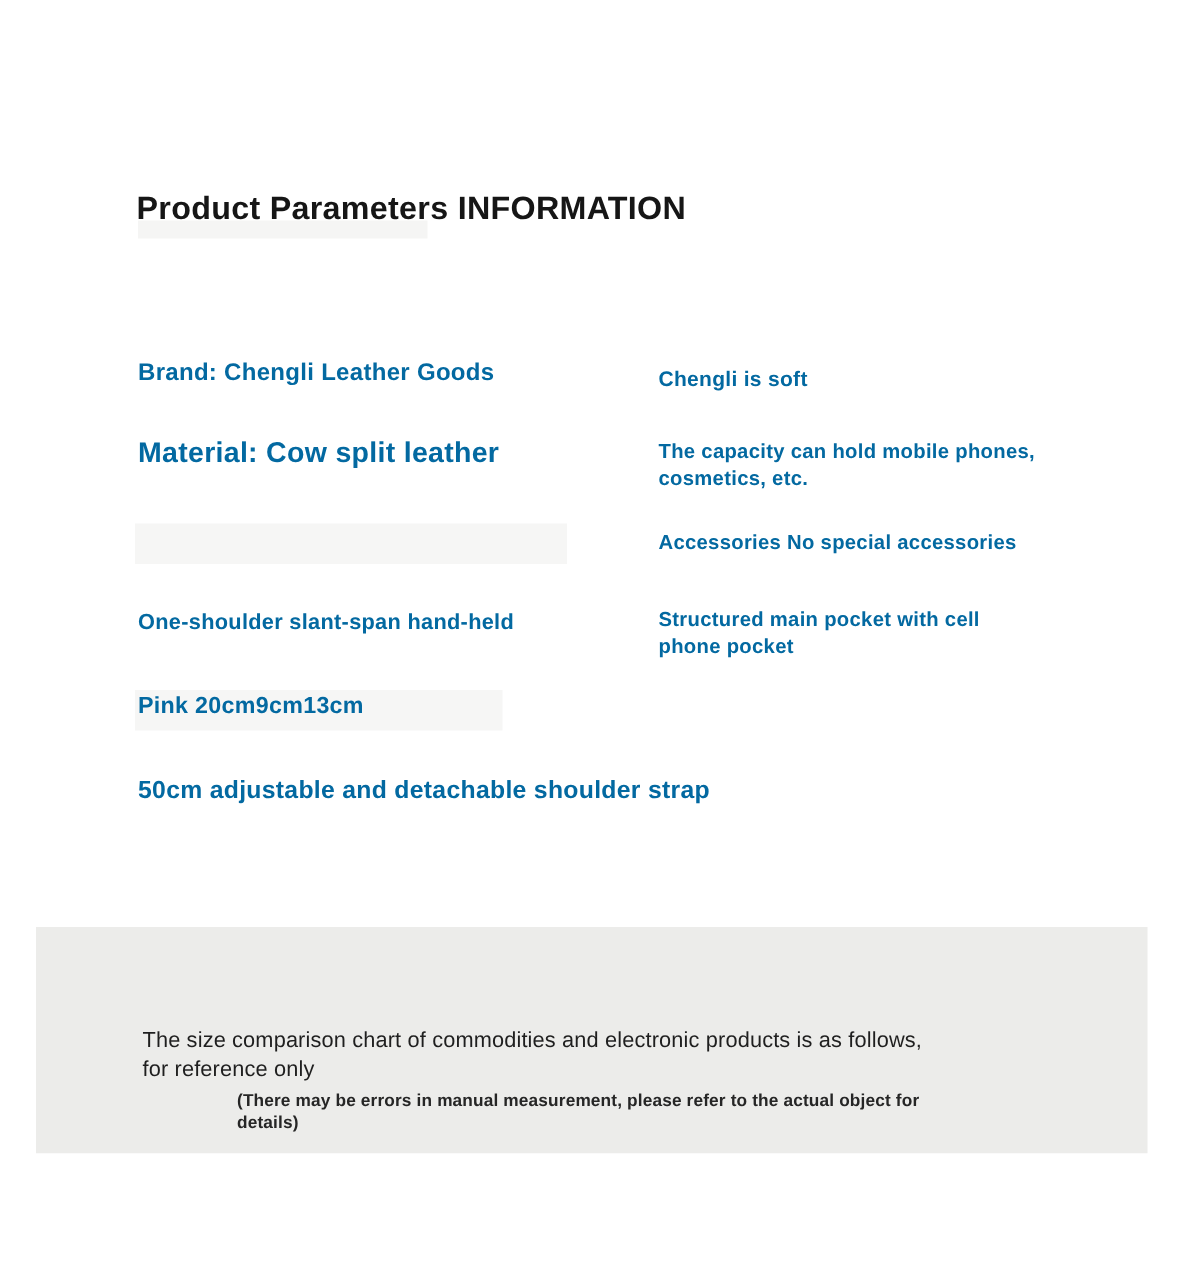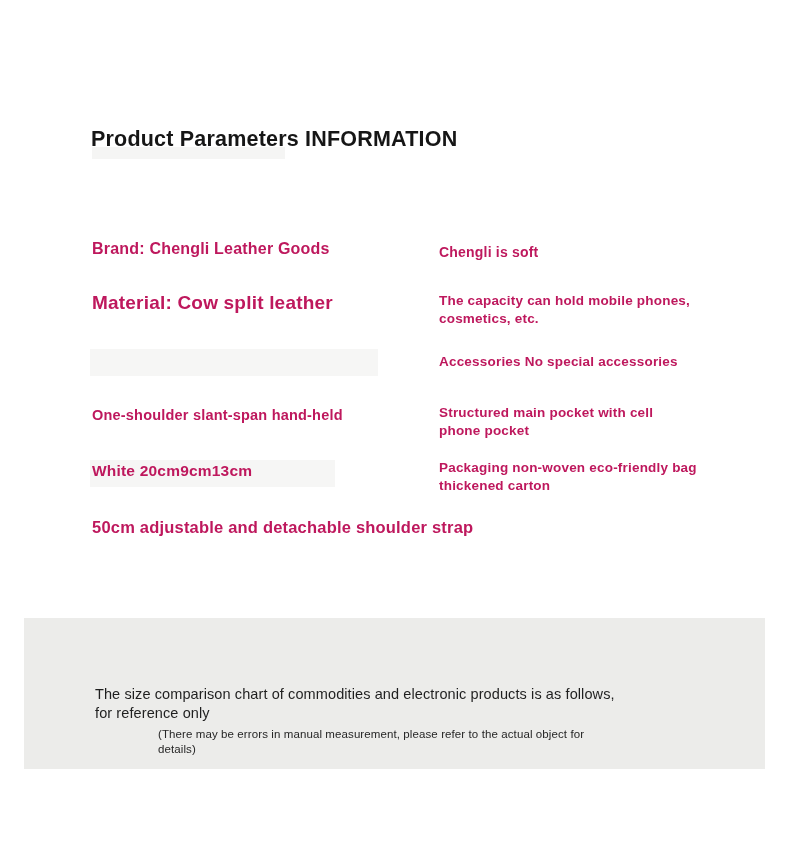--- a/index.html
+++ b/index.html
@@ -32,21 +32,21 @@
     left: 92px;
     top: 147px;
     width: 193px;
     height: 12px;
     background: #f5f5f4;
     z-index: 1;
   }
 
   .param {
     font-weight: 700;
-    color: #be185d;
+    color: #0369a1;
     letter-spacing: 0.2px;
     white-space: pre-line;
     z-index: 2;
     margin: 0;
   }
   .left-col  { left: 92px; }
   .right-col { left: 439px; }
 
   .p-brand    { top: 240px; font-size: 16px;   }
   .p-material { top: 292px; font-size: 19px; }
@@ -87,21 +87,21 @@
     line-height: 18.5px;
     letter-spacing: 0.1px;
     white-space: pre-line;
     z-index: 2;
   }
   .footer-note {
     left: 158px;
     top: 727px;
     margin: 0;
     font-size: 11.5px;
-    font-weight: 400;
+    font-weight: 700;
     color: #262626;
     line-height: 14.5px;
     letter-spacing: 0.1px;
     white-space: pre-line;
     z-index: 2;
   }
 </style>
 </head>
 <body>
 
@@ -109,31 +109,29 @@
 
   <div class="abs title-bar"></div>
   <h1 class="abs page-title">Product Parameters INFORMATION</h1>
 
   <div class="abs hl-bar color-bar"></div>
   <div class="abs hl-bar size-bar"></div>
 
   <p class="abs param left-col p-brand">Brand: Chengli Leather Goods</p>
   <p class="abs param left-col p-material">Material: Cow split leather</p>
   <p class="abs param left-col p-shoulder">One-shoulder slant-span hand-held</p>
-  <p class="abs param left-col p-size">White 20cm9cm13cm</p>
+  <p class="abs param left-col p-size">Pink 20cm9cm13cm</p>
   <p class="abs param left-col p-strap">50cm adjustable and detachable shoulder strap</p>
 
   <p class="abs param right-col p-hardness">Chengli is soft</p>
   <p class="abs param right-col p-capacity">The capacity can hold mobile phones,
 cosmetics, etc.</p>
   <p class="abs param right-col p-pockets">Structured main pocket with cell
 phone pocket</p>
   <p class="abs param right-col p-accessories">Accessories No special accessories</p>
-  <p class="abs param right-col p-packaging">Packaging non-woven eco-friendly bag
-thickened carton</p>
 
   <div class="abs footer-panel"></div>
   <p class="abs footer-heading">The size comparison chart of commodities and electronic products is as follows,
 for reference only</p>
   <p class="abs footer-note">(There may be errors in manual measurement, please refer to the actual object for
 details)</p>
 
 </div>
 
 </body></html>

